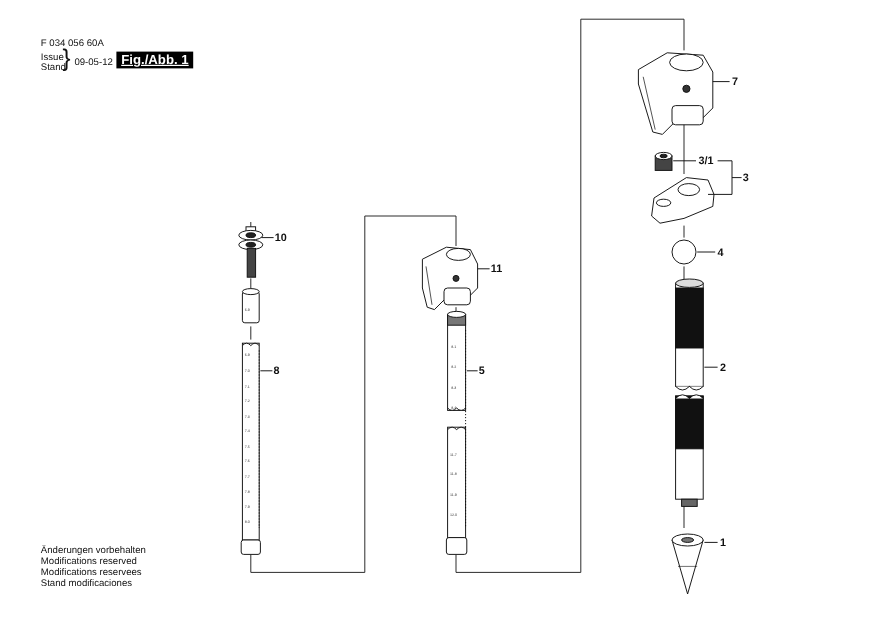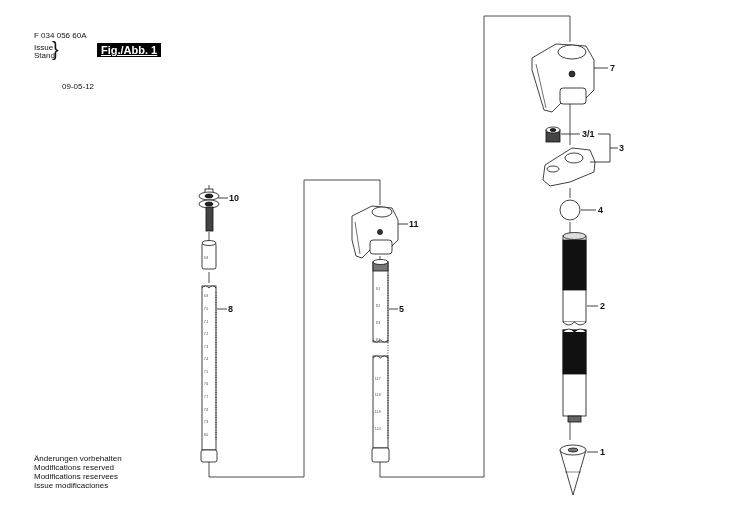--- a/index.html
+++ b/index.html
@@ -3,21 +3,21 @@
 <meta charset="utf-8">
 <style>
   html, body { margin: 0; padding: 0; background: #ffffff; }
   body { width: 730px; height: 516px; position: relative; overflow: hidden;
          font-family: "Liberation Sans", sans-serif; color: #111; }
   .hdr { position: absolute; font-size: 8px; line-height: 9px; }
   .docno { left: 34px; top: 31px; text-align: center; }
   .stand { left: 34px; top: 43px; }
   .issue { left: 34px; top: 51px; }
   .brace { position: absolute; left: 52px; top: 39px; font-size: 20px; line-height: 20px; font-weight: normal; }
-  .date { left: 62px; top: 47px; margin-top: 35px; }
+  .date { left: 62px; top: 47px; }
   .fig { position: absolute; left: 97px; top: 43px; background: #000; color: #fff;
          font-weight: bold; font-size: 11px; line-height: 14px; padding: 0 4px; text-decoration: underline; }
   .notes { position: absolute; left: 34px; top: 454px; font-size: 8px; line-height: 9px; }
   .notes div { white-space: nowrap; }
   svg.drawing { position: absolute; left: 0; top: 0; }
   .lbl { font-family: "Liberation Sans", sans-serif; font-weight: bold; font-size: 9px; fill: #111; }
   .tick { font-family: "Liberation Sans", sans-serif; font-size: 3px; fill: #333; }
 </style>
 </head>
 <body>
@@ -26,21 +26,21 @@
 <div class="hdr stand">Issue</div>
 <div class="hdr issue">Stand</div>
 <div class="brace">}</div>
 <div class="hdr date">09-05-12</div>
 <div class="fig">Fig./Abb. 1</div>
 
 <div class="notes">
   <div>Änderungen vorbehalten</div>
   <div>Modifications reserved</div>
   <div>Modifications reservees</div>
-  <div>Issue modificaciones</div>
+  <div>Stand modificaciones</div>
 </div>
 
 <svg class="drawing" width="730" height="516" viewBox="0 0 730 516">
   <g fill="none" stroke="#222" stroke-width="0.8">
 
     <path d="M209 462 L209 477 L304 477 L304 180 L380 180 L380 205"></path>
     <path d="M380 462 L380 477 L484 477 L484 16 L570 16 L570 42"></path>
     <line x1="209" y1="185" x2="209" y2="195"></line>
     <line x1="209" y1="232" x2="209" y2="252"></line>
     <line x1="209" y1="272" x2="209" y2="283"></line>

